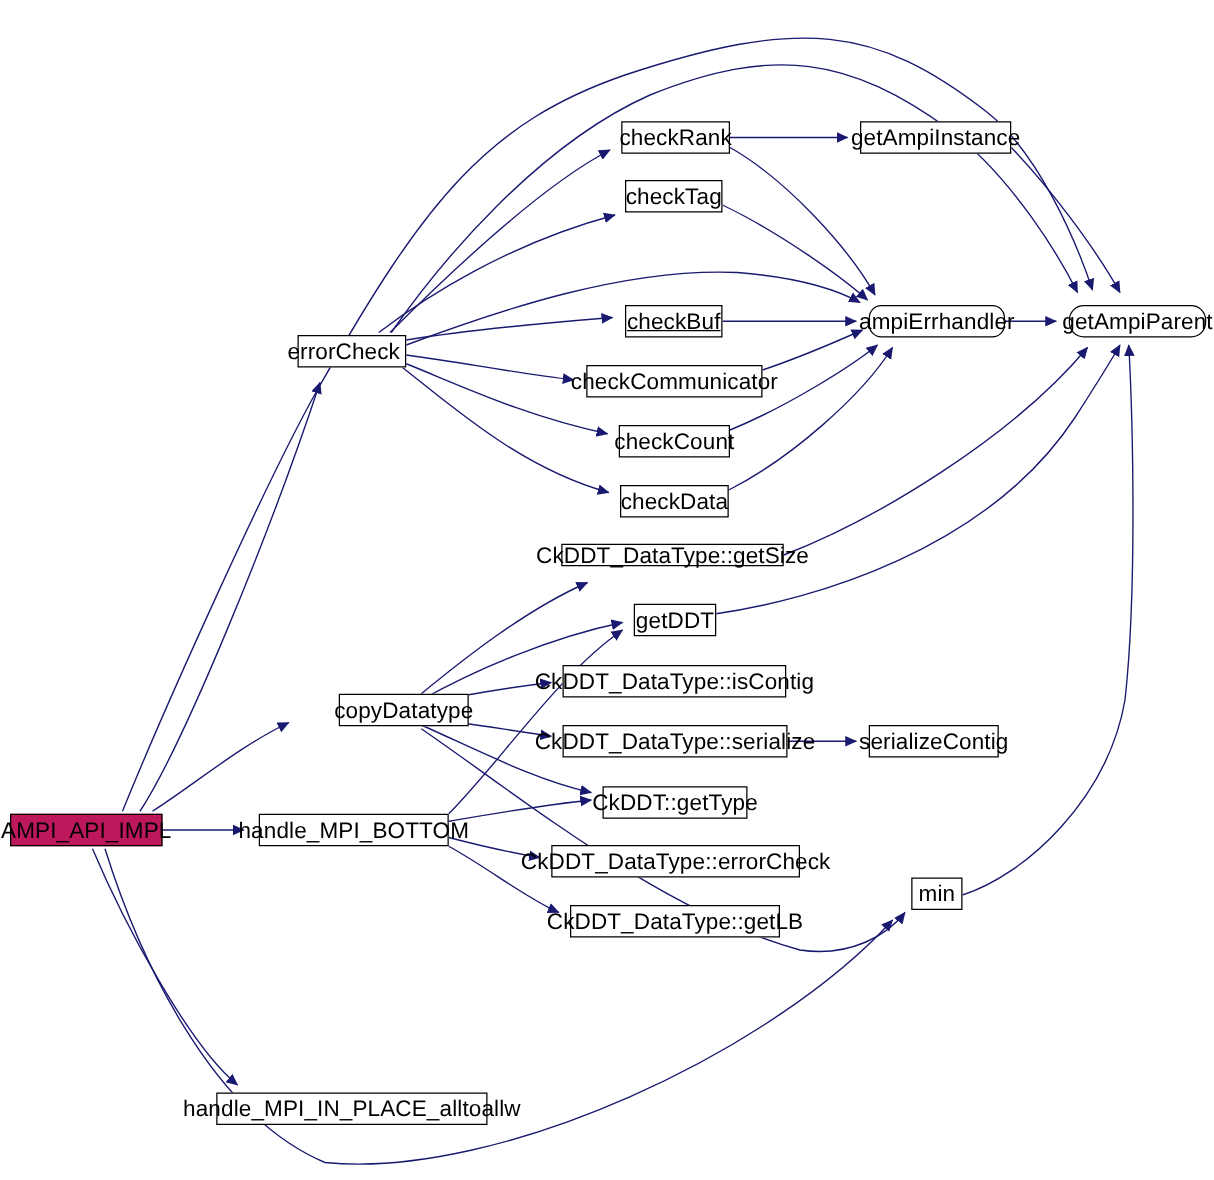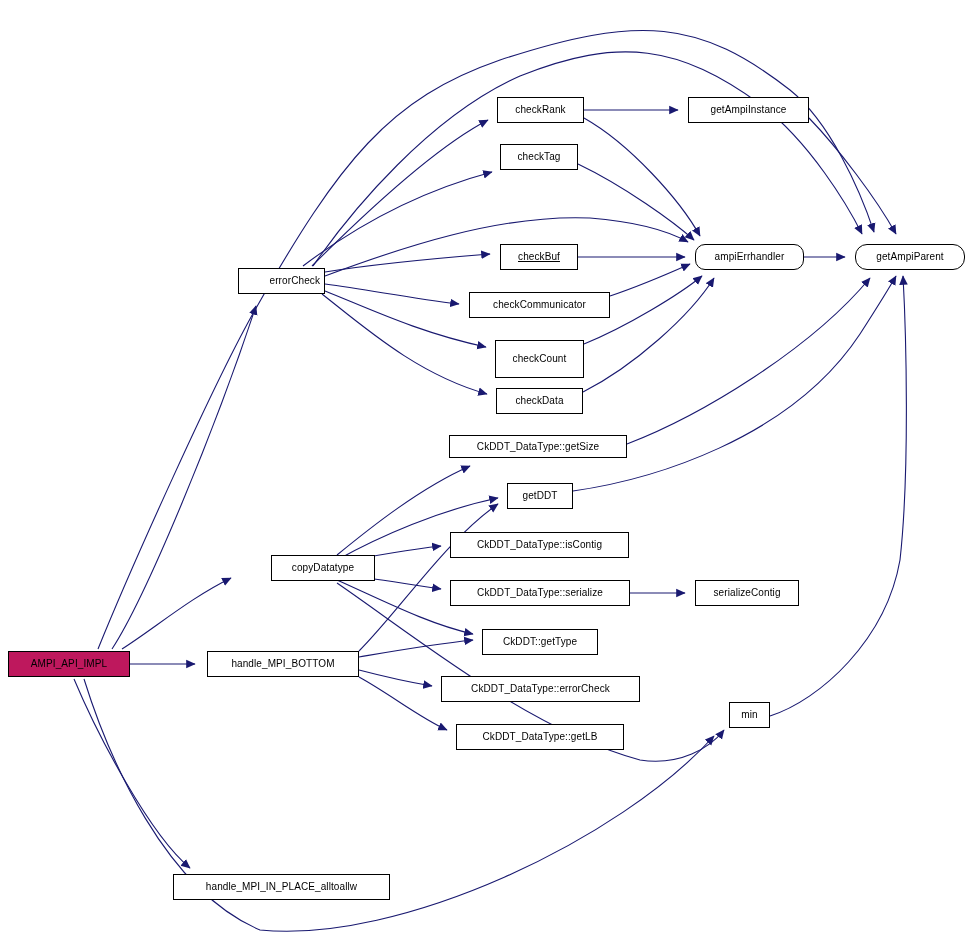--- a/index.html
+++ b/index.html
@@ -26,21 +26,21 @@
     width: 971px;
     height: 944px;
     pointer-events: none;
   }
   .node {
     position: absolute;
     box-sizing: border-box;
     border: 1px solid #000000;
     background: #ffffff;
     color: #000000;
-    font-size: 10px;
+    font-size: 18px;
     line-height: 1;
     display: flex;
     align-items: center;
     justify-content: center;
     white-space: nowrap;
     letter-spacing: 0.1px;
   }
   .node.current {
     background: #be185d;
     border: 1px solid #000000;
@@ -118,36 +118,36 @@
       </div>
       <div class="node" style="left: 500px; top: 144px; width: 78px; height: 26px;">
         <span class="node-label">checkTag</span>
       </div>
       <div class="node" style="left: 500px; top: 244px; width: 78px; height: 26px; text-decoration: underline;">
         <span class="node-label">checkBuf</span>
       </div>
       <div class="node" style="left: 469px; top: 292px; width: 141px; height: 26px;">
         <span class="node-label">checkCommunicator</span>
       </div>
-      <div class="node" style="left: 495px; top: 340px; width: 89px; height: 38px;">
+      <div class="node" style="left: 495px; top: 340px; width: 89px; height: 26px;">
         <span class="node-label">checkCount</span>
       </div>
       <div class="node" style="left: 496px; top: 388px; width: 87px; height: 26px;">
         <span class="node-label">checkData</span>
       </div>
       <div class="node" style="left: 688px; top: 97px; width: 121px; height: 26px;">
         <span class="node-label">getAmpiInstance</span>
       </div>
       <div class="node" style="left: 695px; top: 244px; width: 109px; height: 26px; border-radius: 10px;">
         <span class="node-label">ampiErrhandler</span>
       </div>
       <div class="node" style="left: 855px; top: 244px; width: 110px; height: 26px; border-radius: 12px;">
         <span class="node-label">getAmpiParent</span>
       </div>
-      <div class="node" style="left: 449px; top: 435px; width: 178px; height: 23px; align-items: center;">
+      <div class="node" style="left: 449px; top: 435px; width: 178px; height: 18px; align-items: center;">
         <span class="node-label">CkDDT_DataType::getSize</span>
       </div>
       <div class="node" style="left: 507px; top: 483px; width: 66px; height: 26px;">
         <span class="node-label">getDDT</span>
       </div>
       <div class="node" style="left: 450px; top: 532px; width: 179px; height: 26px;">
         <span class="node-label">CkDDT_DataType::isContig</span>
       </div>
       <div class="node" style="left: 450px; top: 580px; width: 180px; height: 26px;">
         <span class="node-label">CkDDT_DataType::serialize</span>

